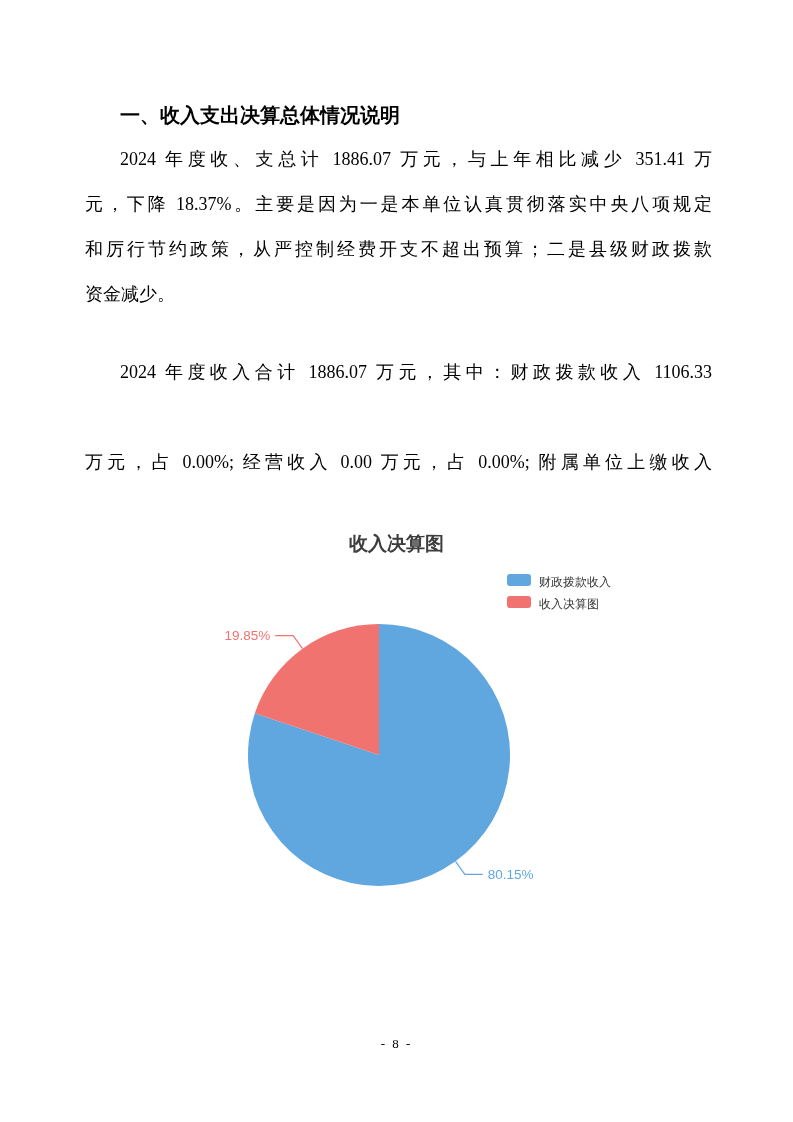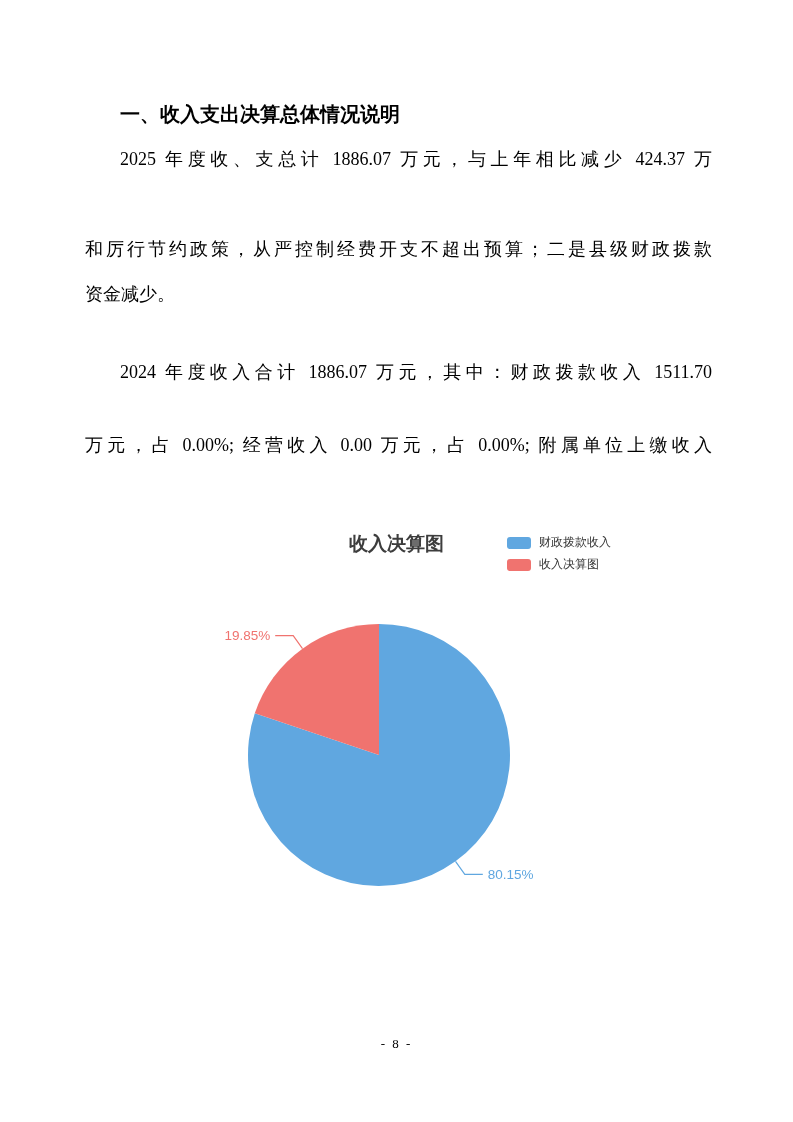--- a/index.html
+++ b/index.html
@@ -24,21 +24,21 @@
   }
   .line.justify {
     white-space: normal;
     text-align: justify;
     text-align-last: justify;
   }
   .line.indent { padding-left: 35px; }
   .heading {
     position: absolute;
     left: 120px;
-    font-family: Liberation Mono, monospace;
+    font-family: Liberation Sans, sans-serif;
     font-weight: 700;
     font-size: 20px;
     line-height: 25px;
     color: #000;
     white-space: nowrap;
   }
   .chart-title {
     position: absolute;
     left: 334px;
     top: 531px;
@@ -46,23 +46,23 @@
     font-weight: 700;
     font-size: 19px;
     color: #3d3d3d;
     white-space: nowrap;
     margin-left: 15px;
   }
   .legend-item {
     position: absolute;
     left: 507px;
     display: flex;
-    align-items: center;
     gap: 8px;
     cursor: pointer;
+    margin-top: 40px;
   }
   .legend-item .swatch {
     width: 24px;
     height: 12px;
     border-radius: 3px;
     flex: 0 0 auto;
   }
   .legend-item .lbl {
     font-family: "Liberation Sans", "DejaVu Sans", sans-serif;
     font-size: 12px;
@@ -85,27 +85,28 @@
     color: #000;
   }
 </style>
 </head>
 <body>
 
 <div class="page">
 
   <div class="heading" style="top:103px">一、收入支出决算总体情况说明</div>
 
-  <div class="line justify indent" style="top:148px">2025 年度收、支总计 1886.07 万元，与上年相比减少 424.37 万</div>
+  <div class="line justify indent" style="top:148px">2024 年度收、支总计 1886.07 万元，与上年相比减少 351.41 万</div>
+  <div class="line justify" style="top:193px">元，下降 18.37%。主要是因为一是本单位认真贯彻落实中央八项规定</div>
   <div class="line" style="top:283px">资金减少。</div>
   <div class="line justify" style="top:238px">和厉行节约政策，从严控制经费开支不超出预算；二是县级财政拨款</div>
 
 
-  <div class="line justify indent" style="top:361px">2024 年度收入合计 1886.07 万元，其中：财政拨款收入 1511.70</div>
-  <div class="line justify" style="top:434px">万元，占 0.00%; 经营收入 0.00 万元，占 0.00%; 附属单位上缴收入</div>
+  <div class="line justify indent" style="top:361px">2024 年度收入合计 1886.07 万元，其中：财政拨款收入 1106.33</div>
+  <div class="line justify" style="top:451px">万元，占 0.00%; 经营收入 0.00 万元，占 0.00%; 附属单位上缴收入</div>
 
   <div class="chart-title">收入决算图</div>
 
   <div class="legend-item" style="top:534px">
     <span class="swatch" style="background: rgb(96, 167, 224);"></span>
     <span class="lbl">财政拨款收入</span>
   </div>
   <div class="legend-item" style="top:556px">
     <span class="swatch" style="background: rgb(240, 115, 111);"></span>
     <span class="lbl">收入决算图</span>

